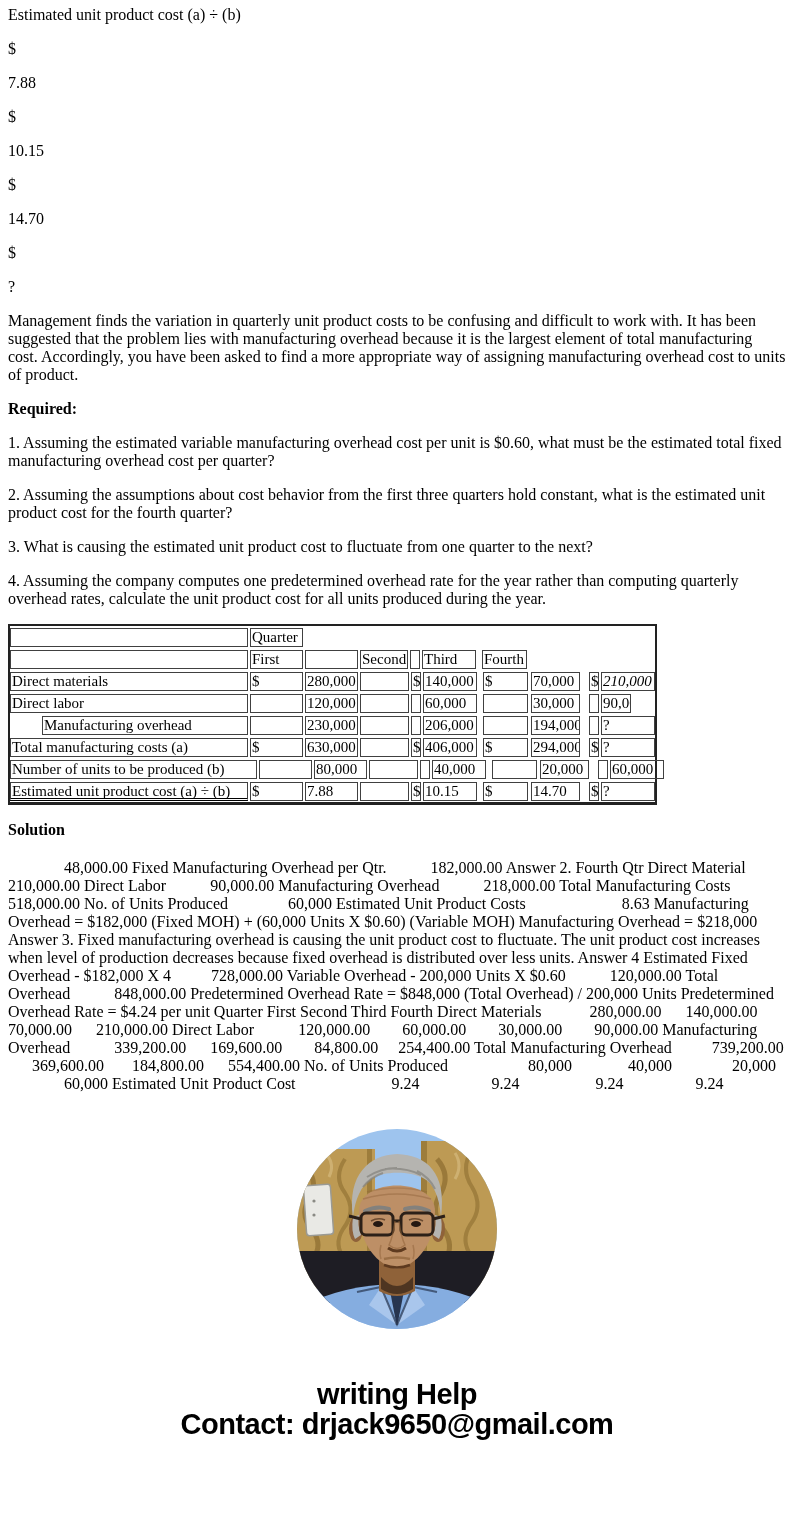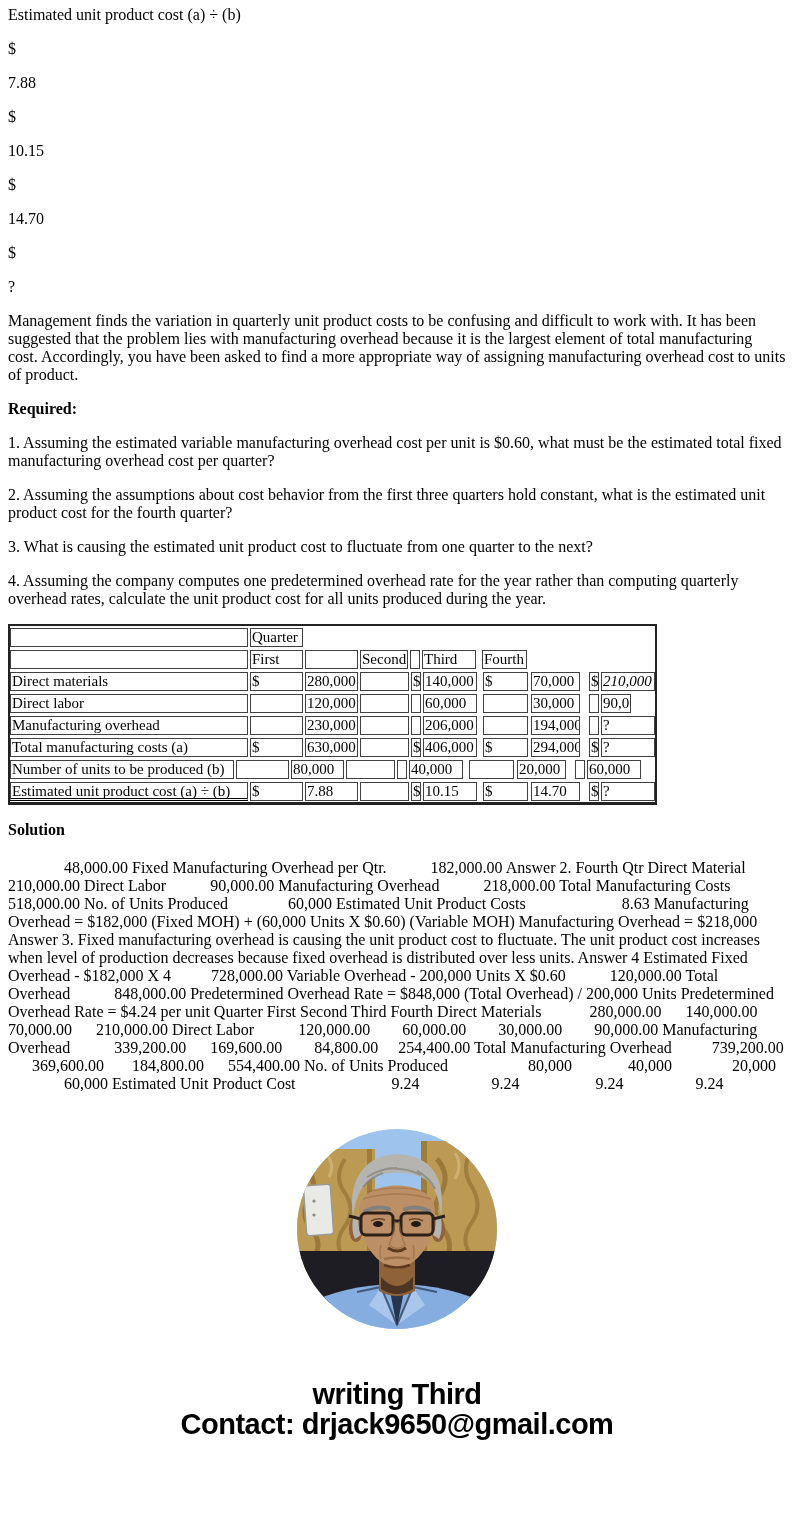--- a/index.html
+++ b/index.html
@@ -193,21 +193,21 @@
           <div class="tbox">30,000</div>
         </div>
         <div class="tcellwrap" style="width: 10px; margin-right: 2px;">
           <div class="tbox"></div>
         </div>
         <div class="tcellwrap" style="width: 30px; margin-right: 0px;">
           <div class="tbox">90,000</div>
         </div>
       </div>
       <div class="trow">
-        <div class="tcellwrap" style="width: 238px; margin-right: 2px;">
+        <div class="tcellwrap" style="width: 238px; margin-right: 2px; padding-left: 32px;">
           <div class="tbox">Manufacturing overhead</div>
         </div>
         <div class="tcellwrap" style="width: 53px; margin-right: 2px;">
           <div class="tbox"></div>
         </div>
         <div class="tcellwrap" style="width: 53px; margin-right: 2px;">
           <div class="tbox">230,000</div>
         </div>
         <div class="tcellwrap" style="width: 49px; margin-right: 2px;">
           <div class="tbox"></div>
@@ -257,21 +257,21 @@
           <div class="tbox">294,000</div>
         </div>
         <div class="tcellwrap" style="width: 10px; margin-right: 2px;">
           <div class="tbox">$</div>
         </div>
         <div class="tcellwrap" style="width: 54px; margin-right: 0px;">
           <div class="tbox">?</div>
         </div>
       </div>
       <div class="trow">
-        <div class="tcellwrap" style="width: 224px; margin-right: 2px;">
+        <div class="tcellwrap" style="width: 247px; margin-right: 2px;">
           <div class="tbox">Number of units to be produced (b)</div>
         </div>
         <div class="tcellwrap" style="width: 53px; margin-right: 2px;">
           <div class="tbox"></div>
         </div>
         <div class="tcellwrap" style="width: 53px; margin-right: 2px;">
           <div class="tbox">80,000</div>
         </div>
         <div class="tcellwrap" style="width: 49px; margin-right: 2px;">
           <div class="tbox"></div>
@@ -423,17 +423,17 @@
         <path d="M98,92 Q96,108 92,116 Q100,123 108,116 Q104,108 102,92" fill="none" stroke-width="1.5" opacity="0.55" stroke="#8f6239"></path>
         <path d="M91,119 Q100,125 109,119" fill="none" stroke-width="3" stroke="#5e3a1f"></path>
         <path d="M84,116 Q82,124 84,130 M116,116 Q118,124 116,130" fill="none" stroke-width="1.5" opacity="0.5" stroke="#8f6239"></path>
         <path d="M87,130 Q100,127 113,130" fill="none" stroke-width="2.5" opacity="0.7" stroke="#8f6239"></path>
         <path d="M87,136 Q100,141 113,136" fill="none" stroke-width="2.5" stroke="#5e3a1f"></path>
       </g>
     </svg>
   </div>
 
   <div class="footer">
-    <div>writing Third</div>
+    <div>writing Help</div>
     <div>Contact: drjack9650@gmail.com</div>
   </div>
 
 </div>
 
 </body></html>

